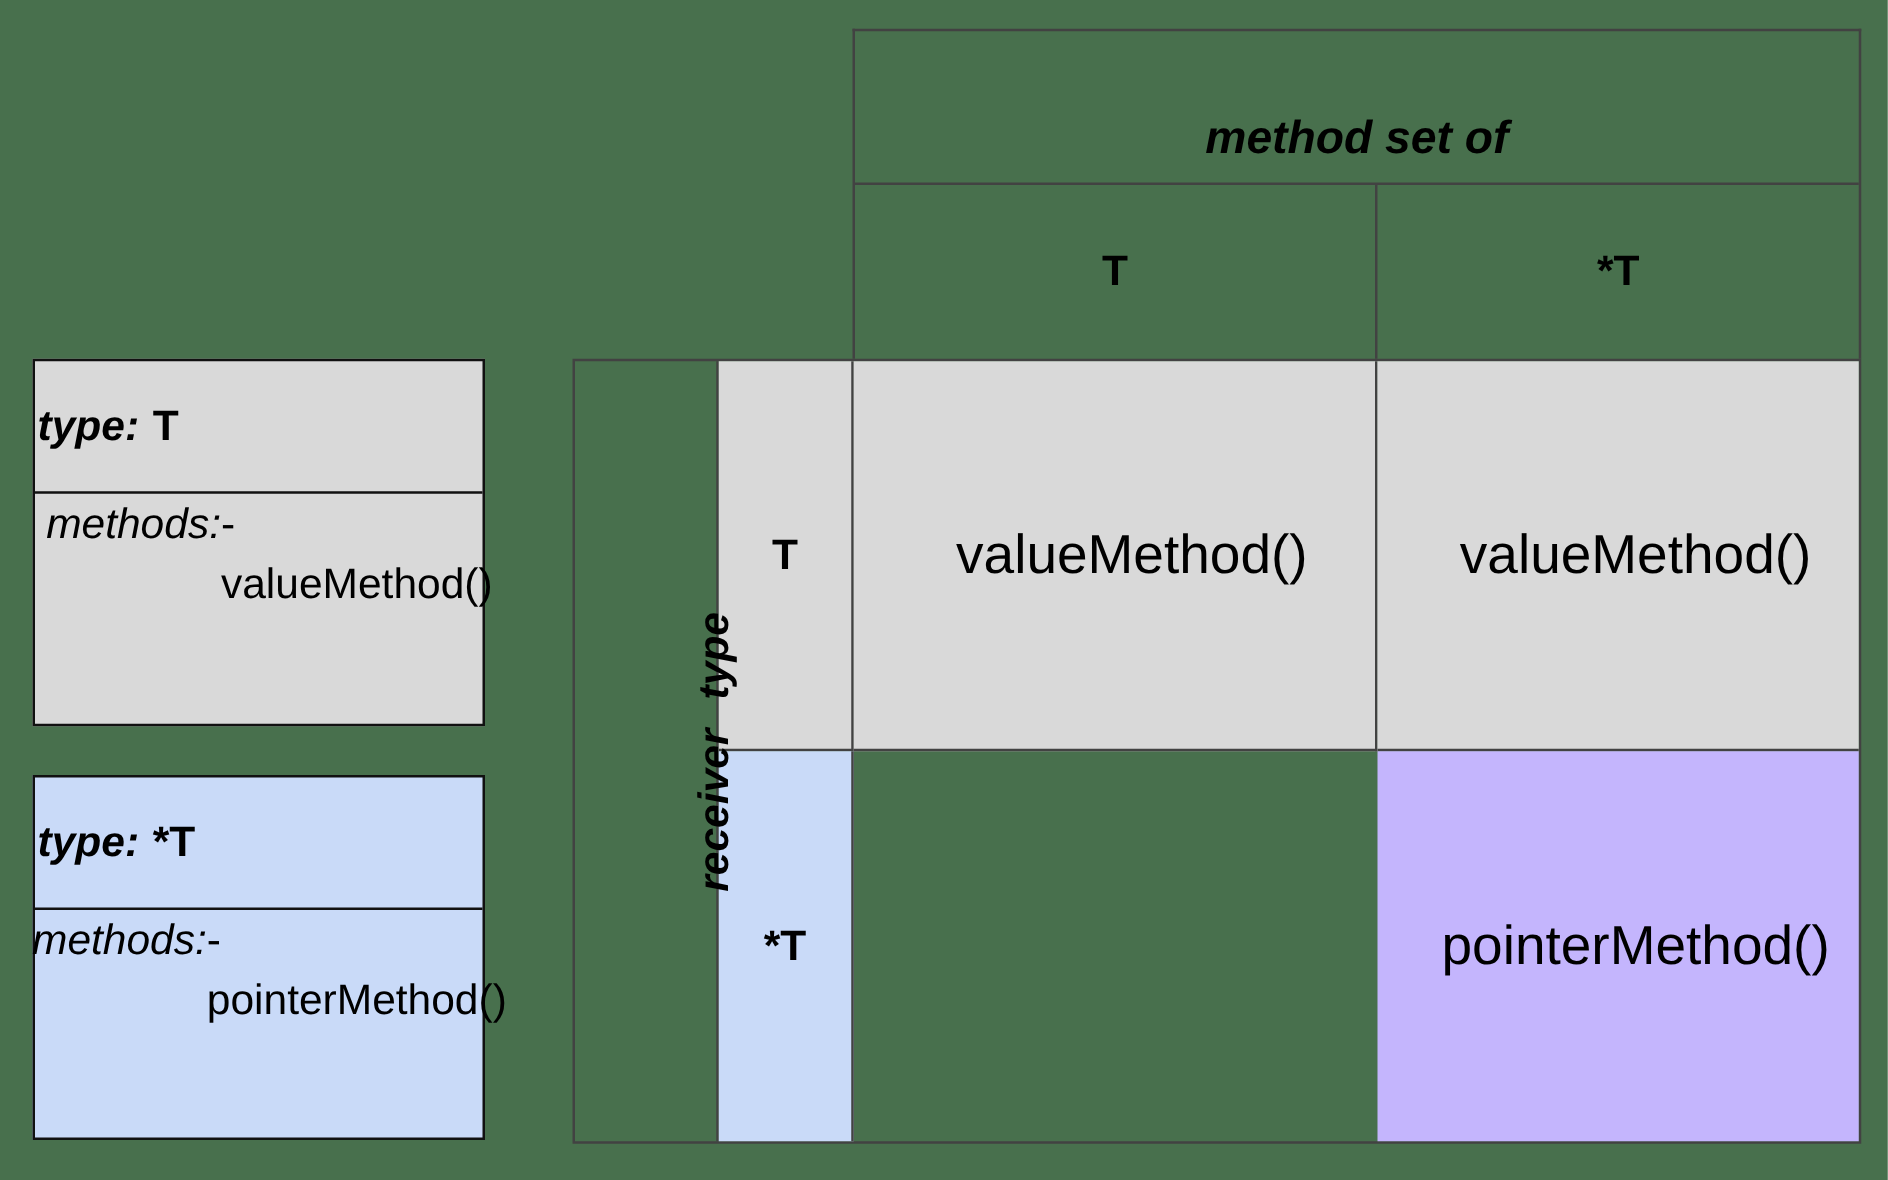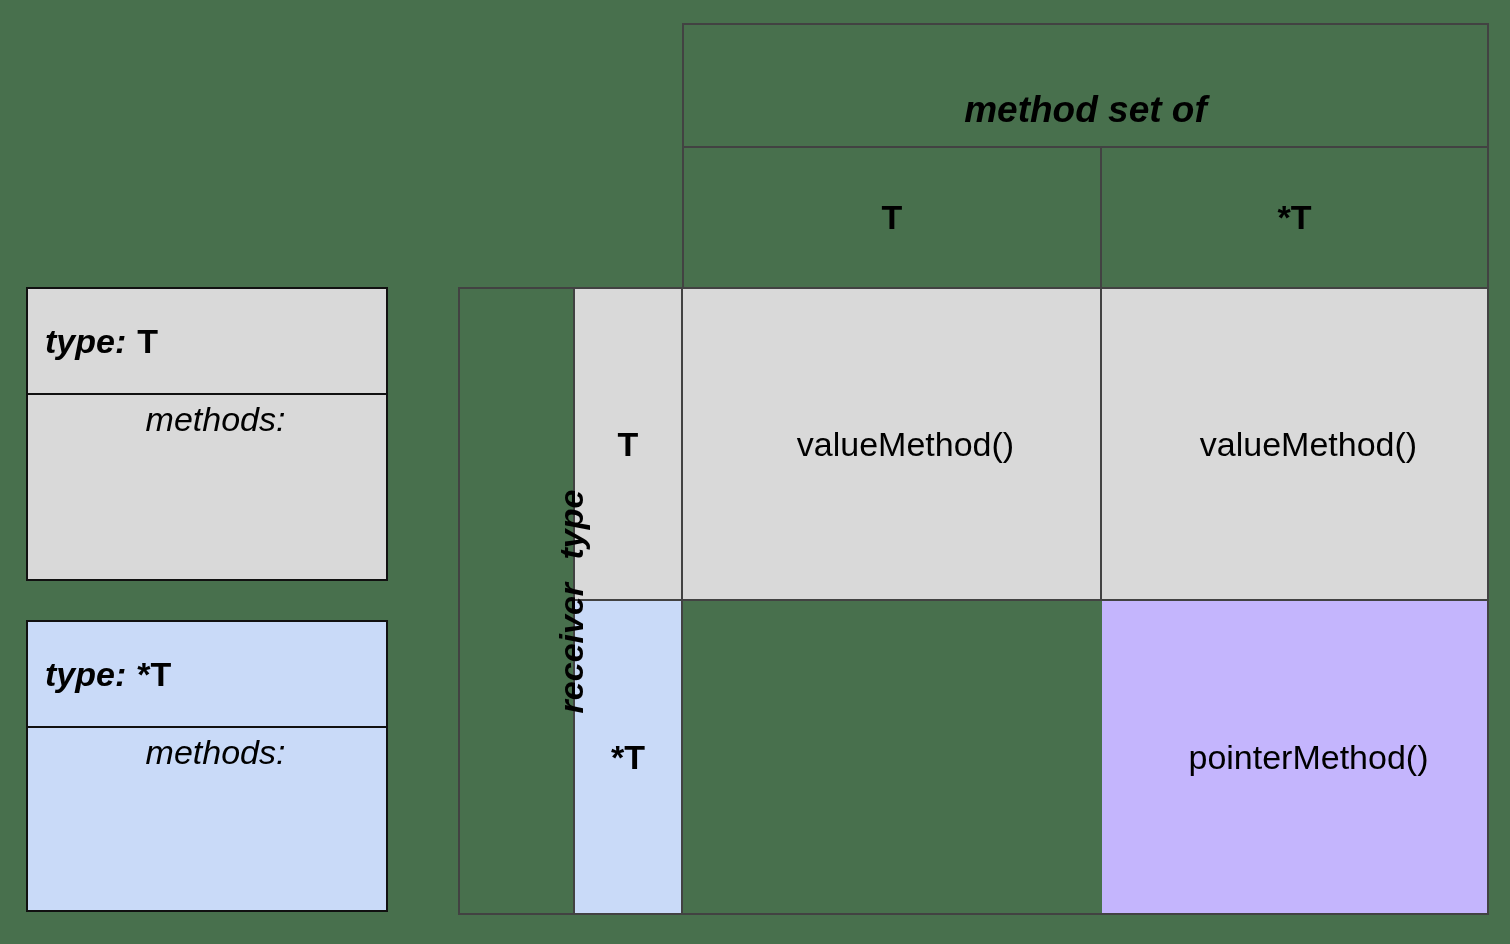--- a/index.html
+++ b/index.html
@@ -26,21 +26,21 @@
     flex-direction: column;
   }
   .type-box.gray { top: 287px; height: 294px; background: #d9d9d9; }
   .type-box.blue { top: 620px; height: 292px; background: #c9daf8; }
   .type-box-title {
     height: 106px;
     box-sizing: border-box;
     border-bottom: 2px solid #111111;
     display: flex;
     align-items: center;
-    padding-left: 17px;
+    padding-left: 2px;
     font-size: 34px;
   }
   .type-box-title .kw { font-weight: bold; font-style: italic; }
   .type-box-title .val { font-weight: bold; margin-left: 11px; }
   .type-box-body {
     flex: 1;
     display: flex;
     flex-direction: row;
     justify-content: center;
     padding-left: 17px;
@@ -122,21 +122,21 @@
     font-weight: bold;
   }
   .row-h.t   { grid-column: 2; grid-row: 1; background: #d9d9d9;
                border-right: 2px solid #424242; border-bottom: 2px solid #424242; }
   .row-h.pt  { grid-column: 2; grid-row: 2; background: #c9daf8;
                border-right: 2px solid #424242; }
   .cell {
     display: flex;
     align-items: center;
     justify-content: center;
-    font-size: 34px;
+    font-size: 44px;
     padding-left: 28px;
   }
   .cell.r0c0 { grid-column: 3; grid-row: 1; background: #d9d9d9;
                border-right: 2px solid #424242; border-bottom: 2px solid #424242; }
   .cell.r0c1 { grid-column: 4; grid-row: 1; background: #d9d9d9;
                border-bottom: 2px solid #424242; }
   .cell.r1c0 { grid-column: 3; grid-row: 2; background: transparent;
                border-right: 2px solid #424242; }
   .cell.r1c1 { grid-column: 4; grid-row: 2; background: #c4b5fd; }
 </style>
@@ -145,30 +145,32 @@
 
 <div class="canvas">
 
   <section class="type-box gray">
     <div class="type-box-title">
       <span class="kw">type:</span>
       <span class="val">T</span>
     </div>
     <div class="type-box-body">
       <div class="methods-label">methods:</div>
+      <div class="method-item">- valueMethod()</div>
     </div>
   </section>
 
   <section class="type-box blue">
     <div class="type-box-title">
       <span class="kw">type:</span>
       <span class="val">*T</span>
     </div>
     <div class="type-box-body">
       <div class="methods-label">methods:</div>
+      <div class="method-item">- pointerMethod()</div>
     </div>
   </section>
 
   <section class="matrix-header">
     <div class="msof">method set of</div>
     <div class="col-h first">T</div>
     <div class="col-h second">*T</div>
   </section>
 
   <section class="matrix-body">

